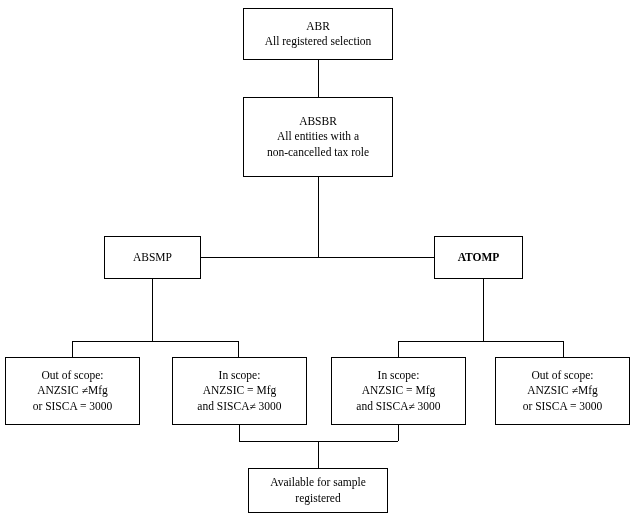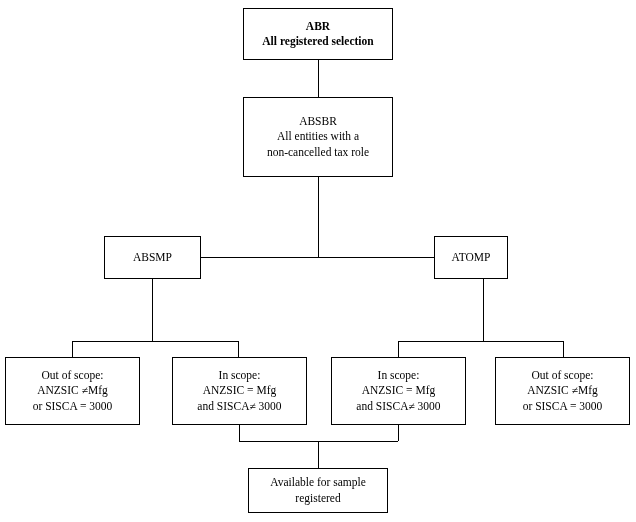--- a/index.html
+++ b/index.html
@@ -58,33 +58,33 @@
       <polyline points="238,341 238,357" fill="none" stroke="#000000" stroke-width="1" shape-rendering="crispEdges"></polyline>
       <polyline points="483,279 483,341" fill="none" stroke="#000000" stroke-width="1" shape-rendering="crispEdges"></polyline>
       <polyline points="398,341 563,341" fill="none" stroke="#000000" stroke-width="1" shape-rendering="crispEdges"></polyline>
       <polyline points="398,341 398,357" fill="none" stroke="#000000" stroke-width="1" shape-rendering="crispEdges"></polyline>
       <polyline points="563,341 563,357" fill="none" stroke="#000000" stroke-width="1" shape-rendering="crispEdges"></polyline>
       <polyline points="239,425 239,441" fill="none" stroke="#000000" stroke-width="1" shape-rendering="crispEdges"></polyline>
       <polyline points="398,425 398,441" fill="none" stroke="#000000" stroke-width="1" shape-rendering="crispEdges"></polyline>
       <polyline points="239,441 398,441" fill="none" stroke="#000000" stroke-width="1" shape-rendering="crispEdges"></polyline>
       <polyline points="318,441 318,468" fill="none" stroke="#000000" stroke-width="1" shape-rendering="crispEdges"></polyline>
     </svg>
-<div class="node" style="left: 243px; top: 8px; width: 150px; height: 52px; font-weight: bold;">
+<div class="node" style="left: 243px; top: 8px; width: 150px; height: 52px;">
       <span class="line">ABR</span>
       <span class="line">All registered selection</span>
     </div>
     <div class="node" style="left: 243px; top: 97px; width: 150px; height: 80px;">
       <span class="line">ABSBR</span>
       <span class="line">All entities with a</span>
       <span class="line">non-cancelled tax role</span>
     </div>
     <div class="node" style="left: 104px; top: 236px; width: 97px; height: 43px;">
       <span class="line">ABSMP</span>
     </div>
-    <div class="node" style="left: 434px; top: 236px; width: 74px; height: 43px;">
+    <div class="node" style="left: 434px; top: 236px; width: 89px; height: 43px; font-weight: bold;">
       <span class="line">ATOMP</span>
     </div>
     <div class="node" style="left: 5px; top: 357px; width: 135px; height: 68px;">
       <span class="line">Out of scope:</span>
       <span class="line">ANZSIC ≠Mfg</span>
       <span class="line">or SISCA = 3000</span>
     </div>
     <div class="node" style="left: 172px; top: 357px; width: 135px; height: 68px;">
       <span class="line">In scope:</span>
       <span class="line">ANZSIC = Mfg</span>

